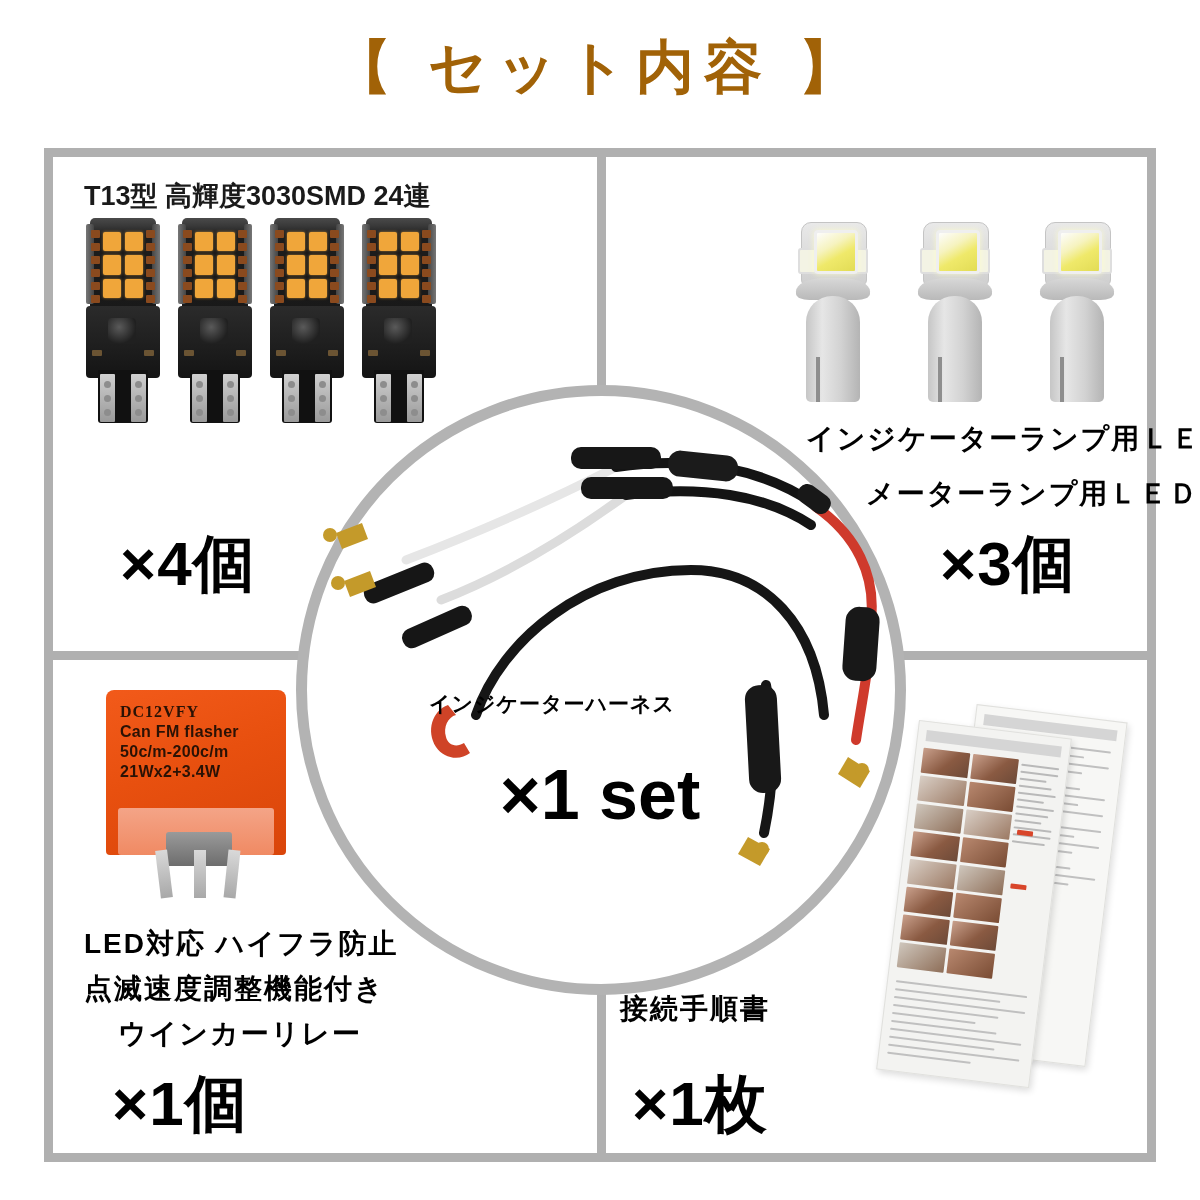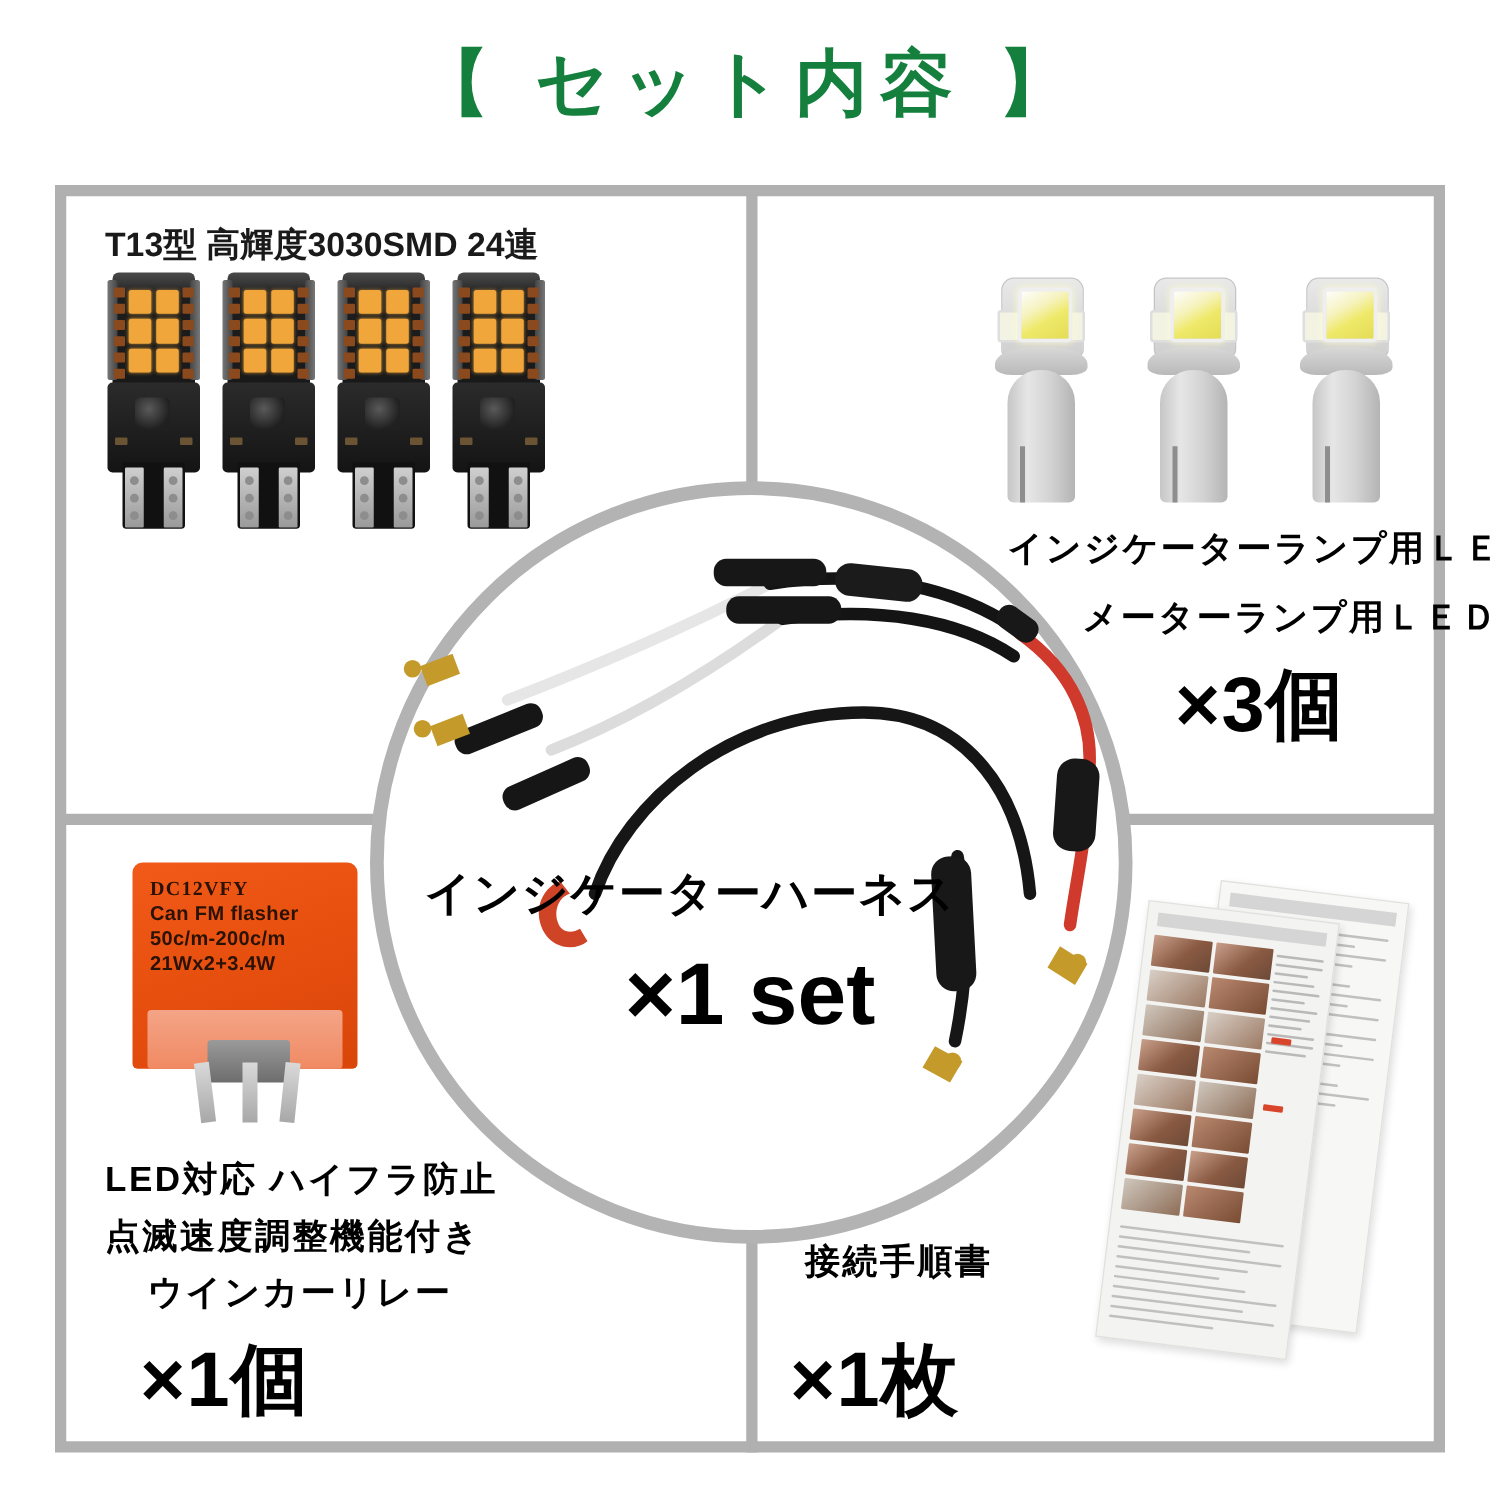--- a/index.html
+++ b/index.html
@@ -13,21 +13,21 @@
   }
   #stage{position:relative;width:1200px;height:1200px;}
 
   
   .title{
     position:absolute;left:0;top:38px;width:1200px;
     text-align:center;
     font-size:58px;
     font-weight:700;
     letter-spacing:10px;
-    color:#15803d;
+    color:#a16207;
     line-height:1;
     white-space:nowrap;
   }
 
   
   .grid-frame{
     position:absolute;
     left:44px;top:148px;
     width:1112px;height:1014px;
     border:9px solid #b0b0b0;
@@ -81,26 +81,26 @@
   #hdr-tr{left:770px;top:178px;}
   #label-tl{left:78px;top:440px;}
   #label-tr1{left:806px;top:420px;}
   #label-tr2{left:866px;top:475px;}
   #qty-tl{left:120px;top:522px;}
   #qty-tr{left:940px;top:522px;}
   #label-relay1{left:84px;top:925px;}
   #label-relay2{left:84px;top:970px;}
   #label-relay3{left:118px;top:1015px;}
   #qty-relay{left:112px;top:1062px;}
-  #label-manual{left:644px;top:990px;}
+  #label-manual{left:620px;top:990px;}
   #qty-manual{left:632px;top:1062px;}
 
   #label-harness{
     position:absolute;left:0;top:690px;width:1104px;text-align:center;
-    font-size:37px;font-weight:700;color:#000;letter-spacing:1px;z-index:9;
+    font-size:21px;font-weight:700;color:#000;letter-spacing:1px;z-index:9;
   }
   #qty-harness{
     position:absolute;left:0;top:755px;width:1200px;text-align:center;
     font-size:70px;font-weight:900;color:#000;letter-spacing:0px;z-index:9;
   }
 
   
   .t13-row{position:absolute;left:86px;top:218px;width:350px;height:205px;}
   .t13{
     position:absolute;top:0;width:74px;height:205px;
@@ -451,20 +451,21 @@
           </span>
           <span class="pin r">
             <b></b>
             <b></b>
             <b></b>
           </span>
         </div>
     </div>
   </div>
 
+  <div class="qty" id="qty-tl">×4個</div>
 
 
   <div class="t10-row">
     <div class="t10" style="left:0px">
       <div class="dome"></div>
       <div class="smd-s a"></div>
       <div class="smd-s b"></div>
       <div class="smd-top"></div>
       <div class="collar"></div>
       <div class="wedge"></div>

